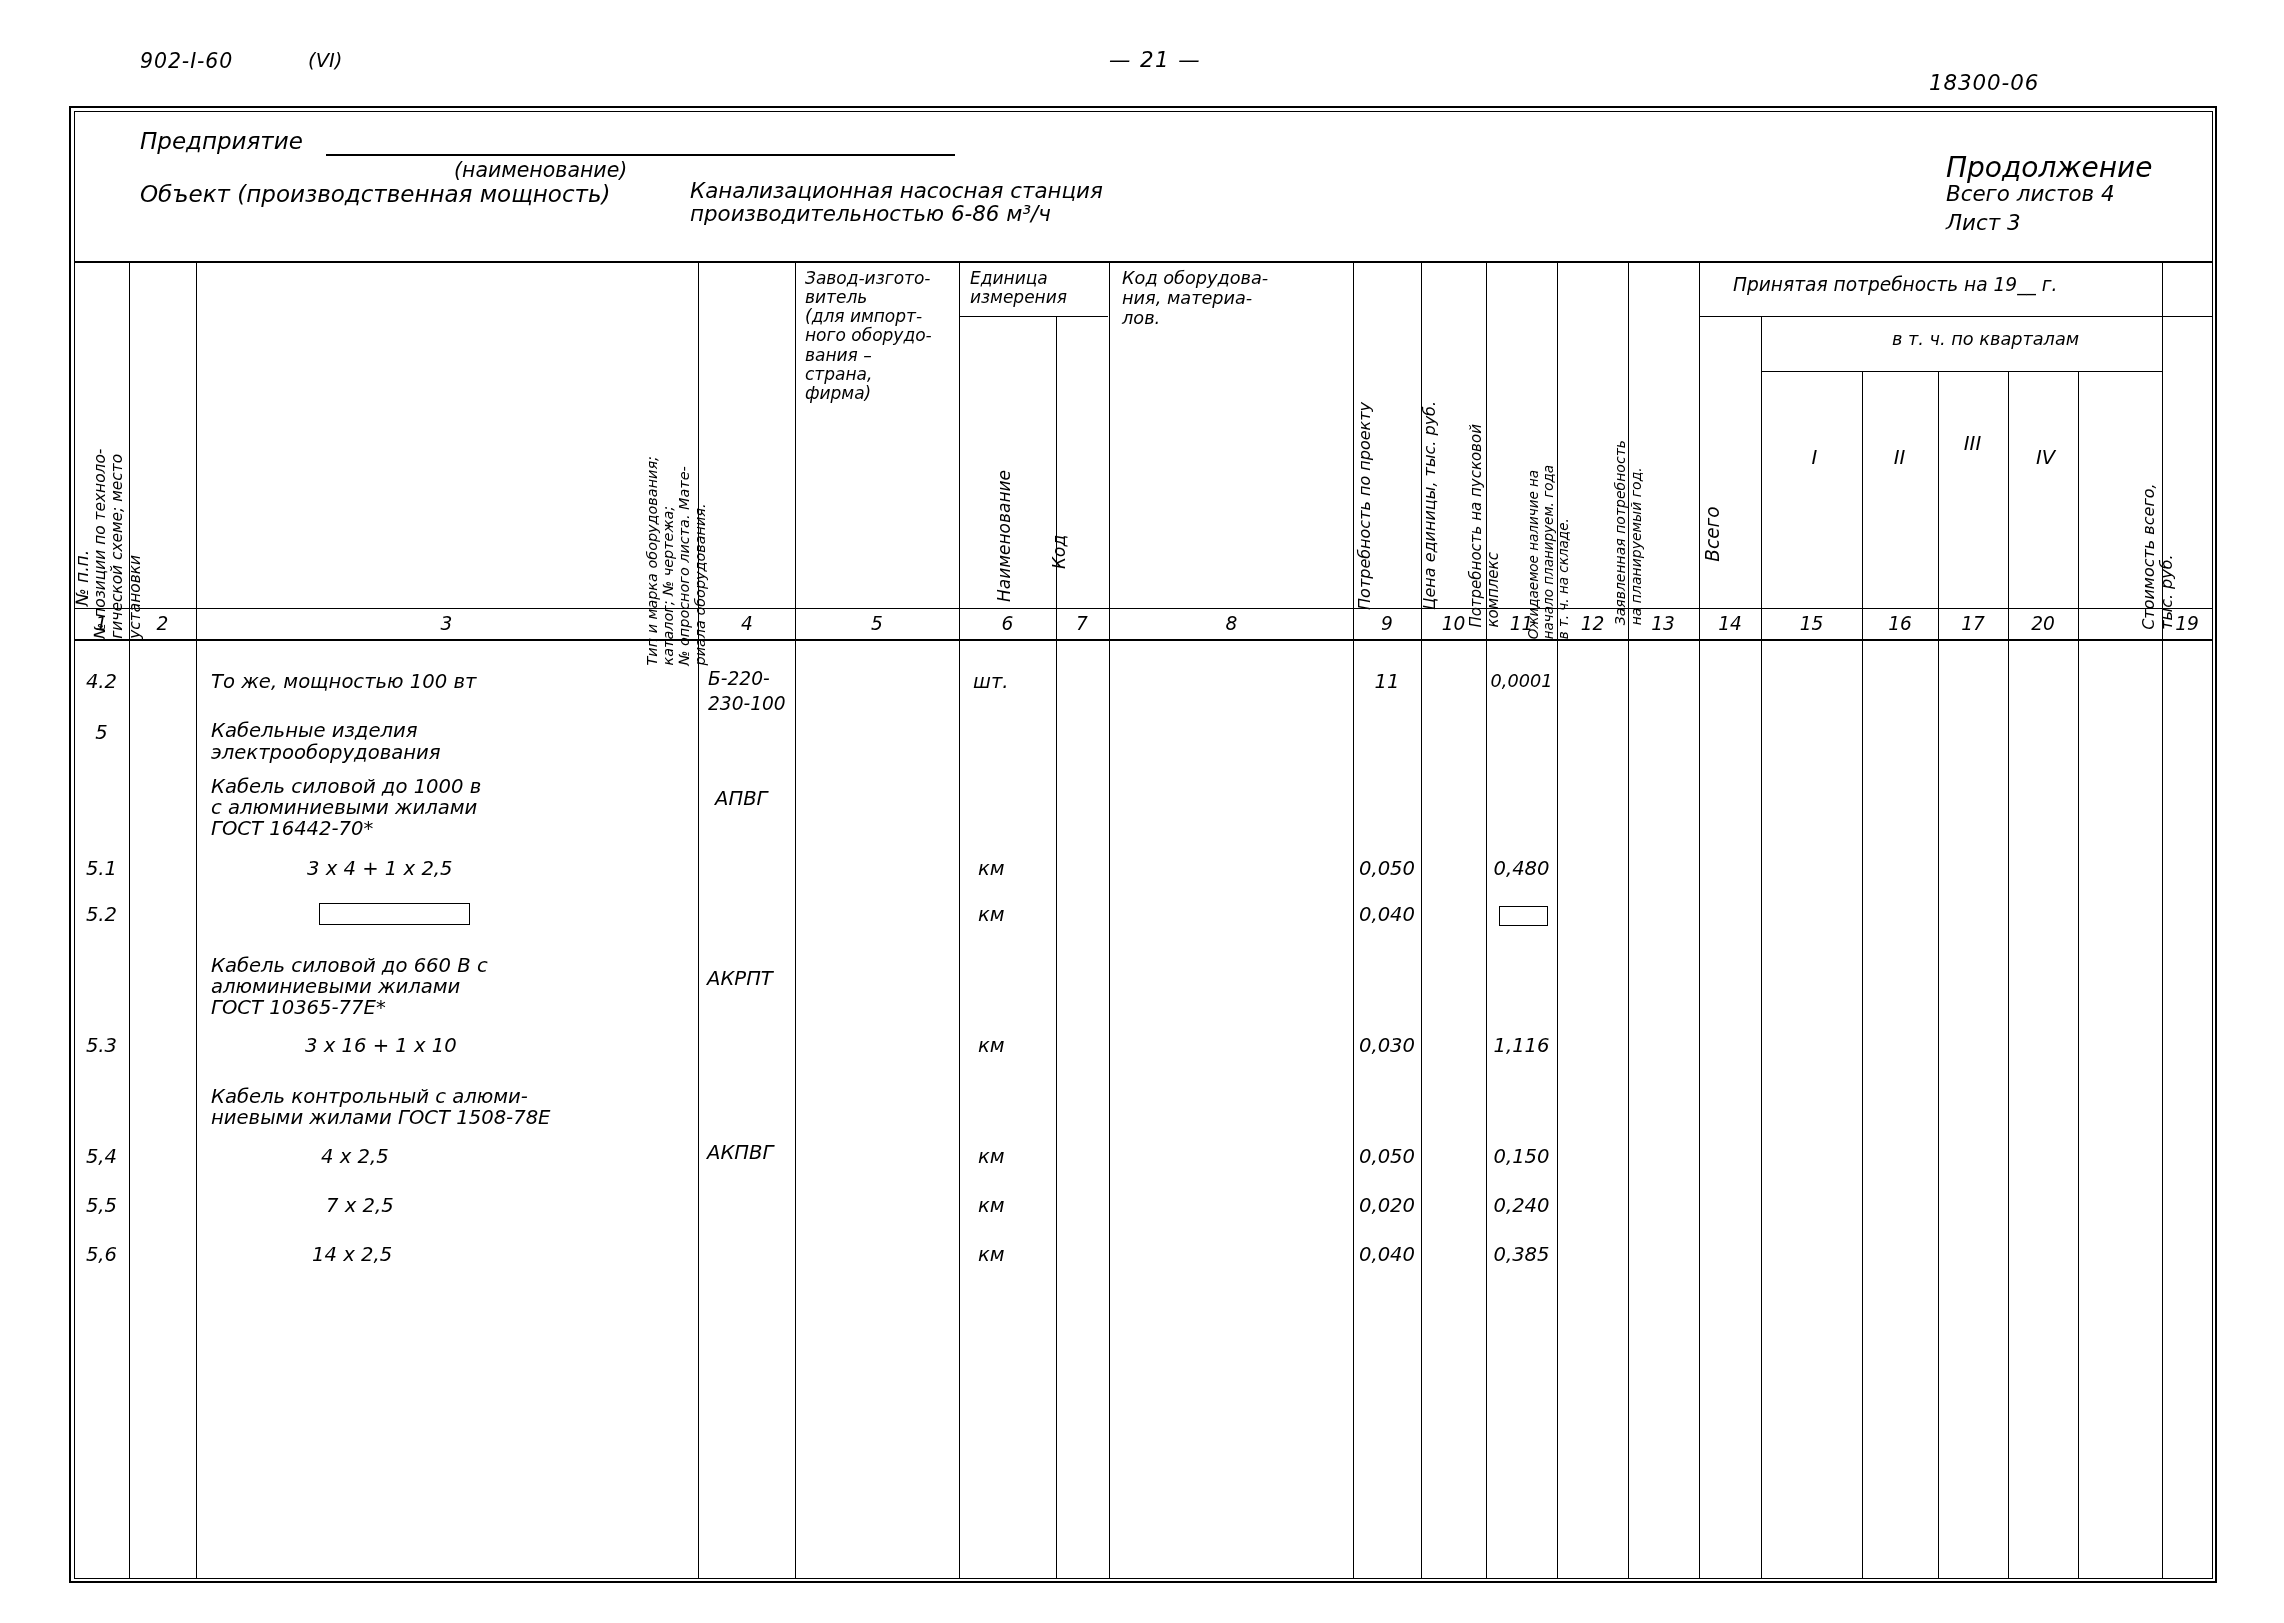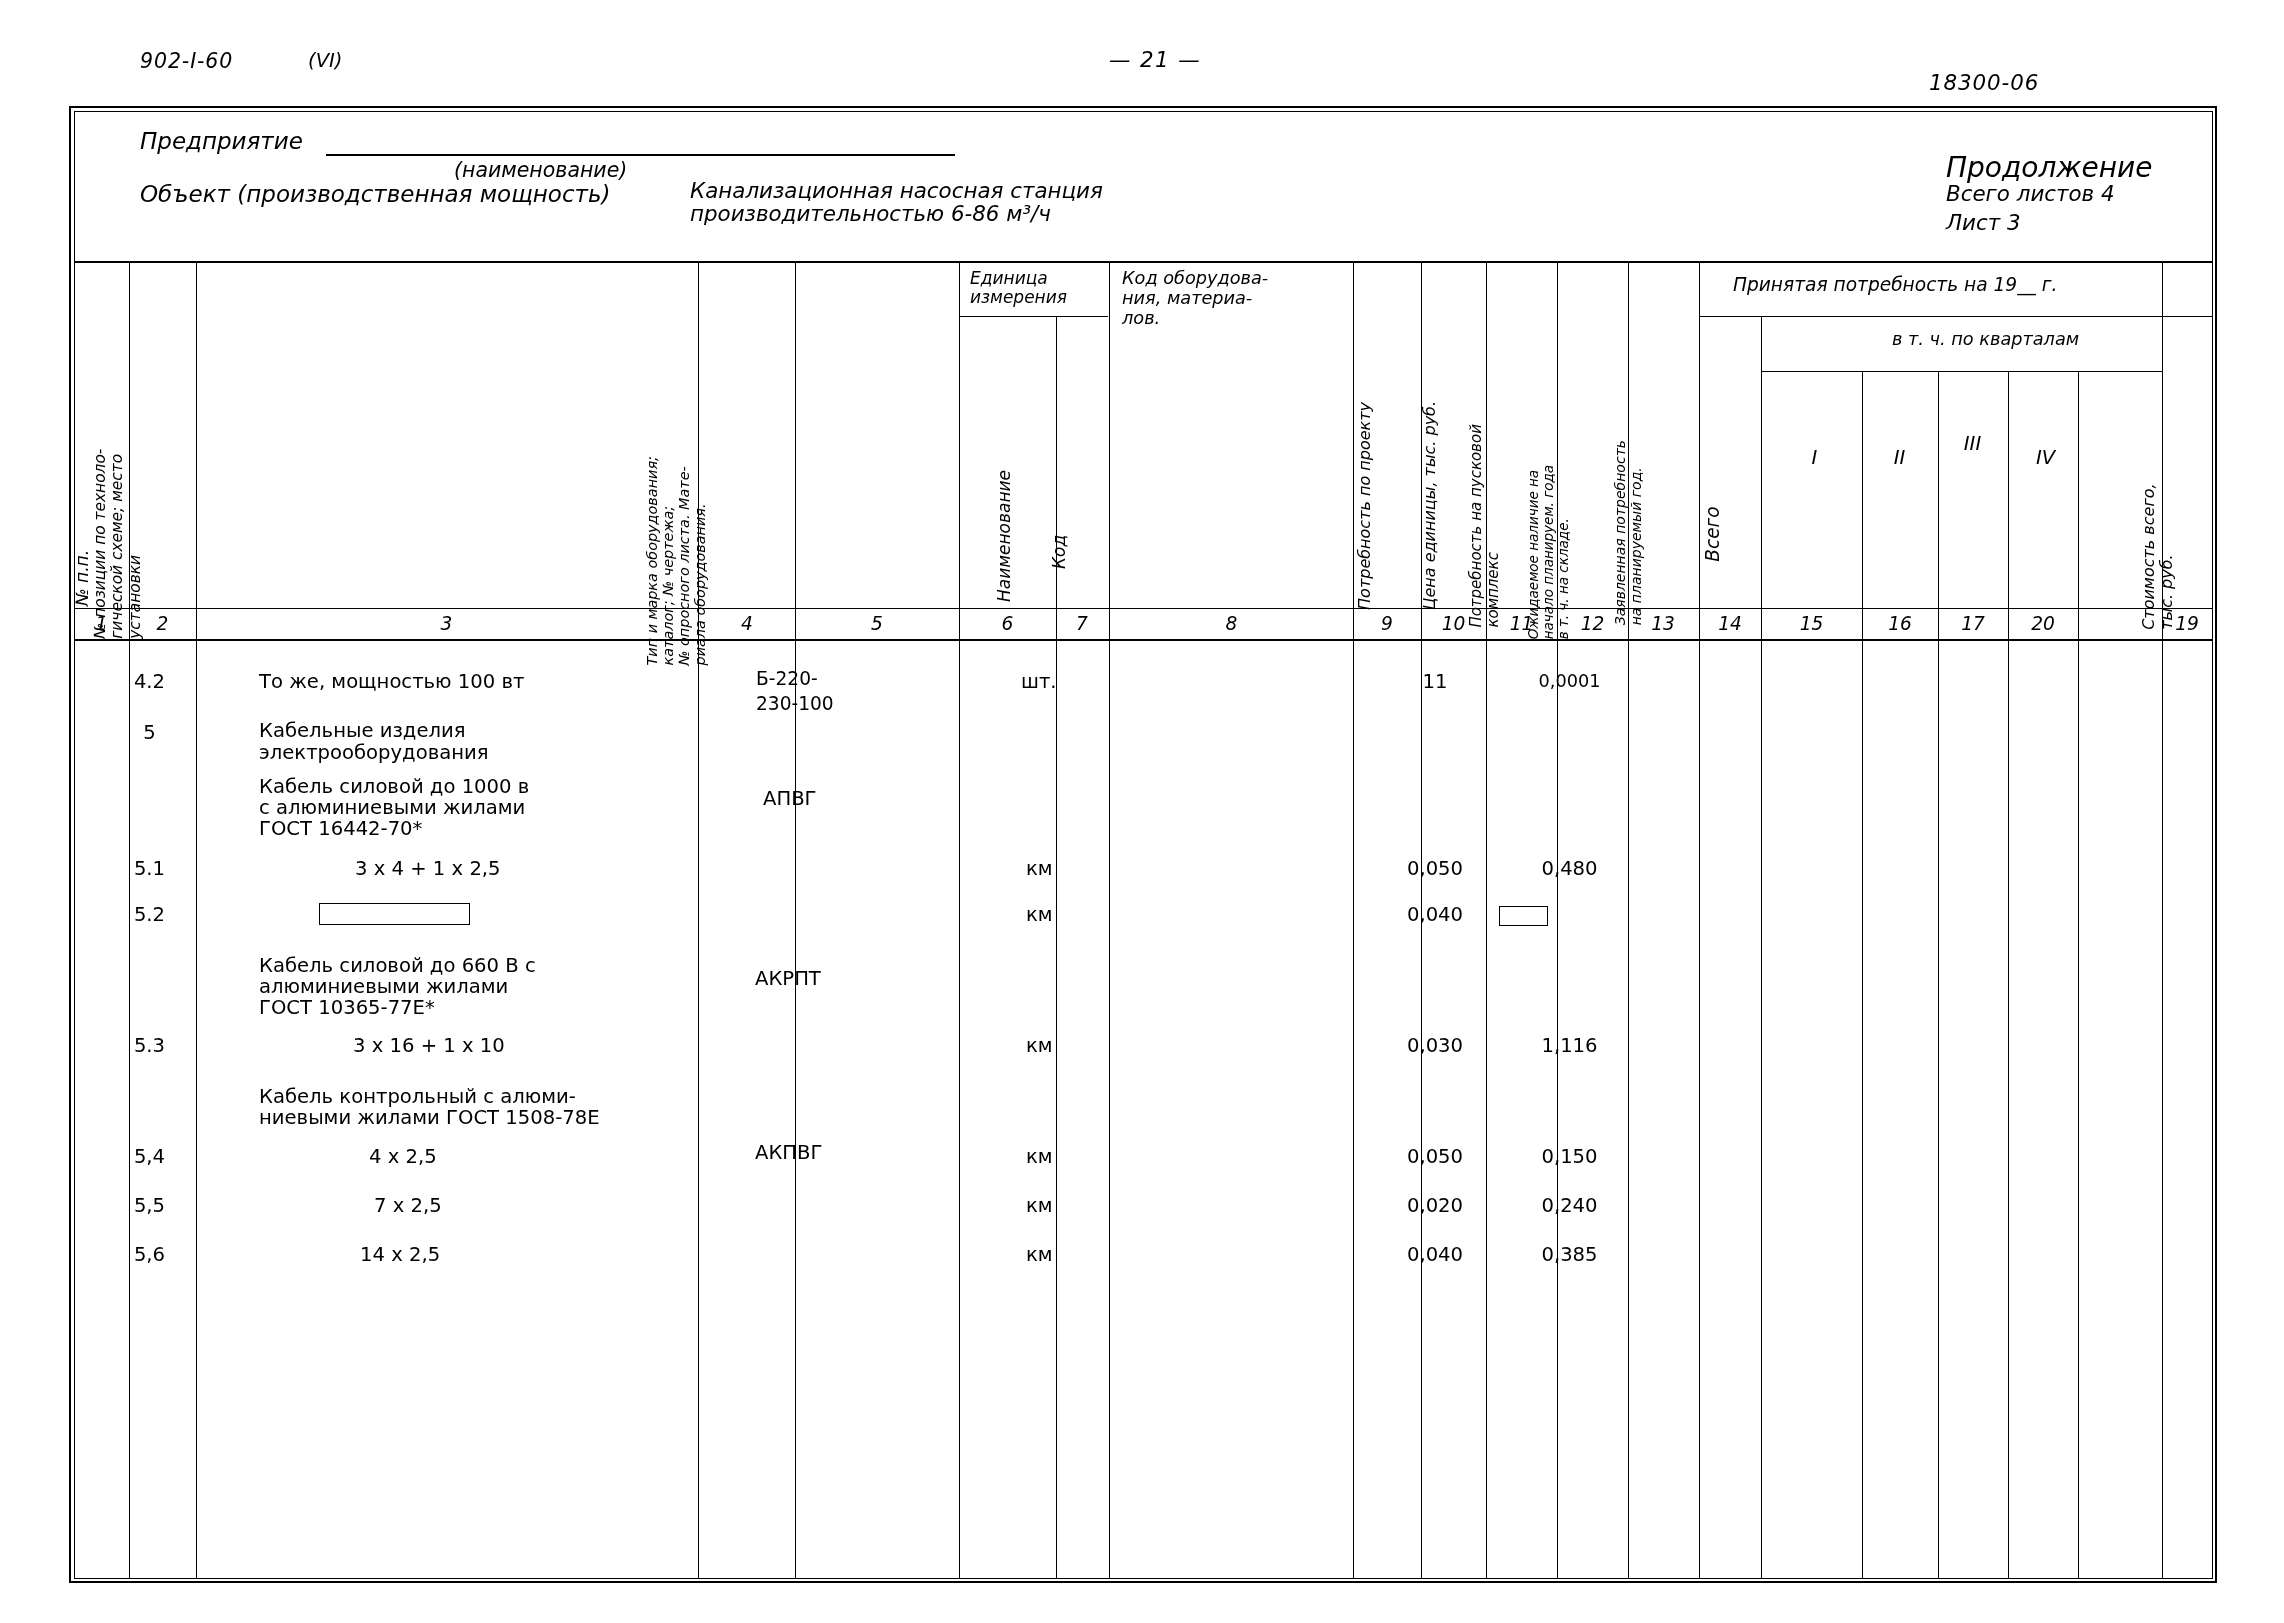--- a/index.html
+++ b/index.html
@@ -160,23 +160,23 @@
   .numrow {
     position: absolute;
     font-style: italic;
     font-size: 18.6px;
     text-align: center;
   }
 
   
   .cell {
     position: absolute;
+    font-style: italic;
     font-size: 19.6px;
     line-height: 1.15;
-    padding-left: 48px;
   }
   .cell.c {
     text-align: center;
   }
   .redact {
     position: absolute;
     border: 1.9px solid #000;
     background: #ffffff;
   }
 </style>
@@ -238,20 +238,21 @@
     <div class="vline" style="left:2088px; top:0px; height:1318px;"></div>
     <div class="vline" style="left:2138px; top:0px; height:1318px;"></div>
 
     <div class="vert" style="left:17.7px; top:326px;">№ п.п.</div>
 
     <div class="vert" style="left:70px; top:326px; font-size:15.4px;">№ позиции по техноло-<br>гической схеме; место<br>установки</div>
 
 
     <div class="vert" style="left:634px; top:340px; font-size:14.4px;">Тип и марка оборудования;<br>каталог; № чертежа;<br>№ опросного листа. Мате-<br>риала оборудования.</div>
 
+    <div class="ch" style="left:731px; top:8.4px; width:149px; font-size:17px;">Завод-изгото-<br>витель<br>(для импорт-<br>ного оборудо-<br>вания –<br>страна,<br>фирма)</div>
 
     <div class="ch" style="left:896px; top:8.4px; width:135px; font-size:17px;">Единица измерения</div>
     <div class="vert" style="left:940px; top:322px;">Наименование</div>
     <div class="vert" style="left:995px; top:289px;">Код</div>
 
     <div class="ch" style="left:1048px; top:8.4px; width:219px; font-size:17.7px;">Код оборудова-<br>ния, материа-<br>лов.</div>
 
     <div class="vert" style="left:1300px; top:331px; font-size:16px;">Потребность по проекту</div>
     <div class="vert" style="left:1365px; top:331px; font-size:16px;">Цена единицы, тыс. руб.</div>
     <div class="vert" style="left:1428px; top:333px; font-size:15px;">Потребность на пусковой<br>комплекс</div>

